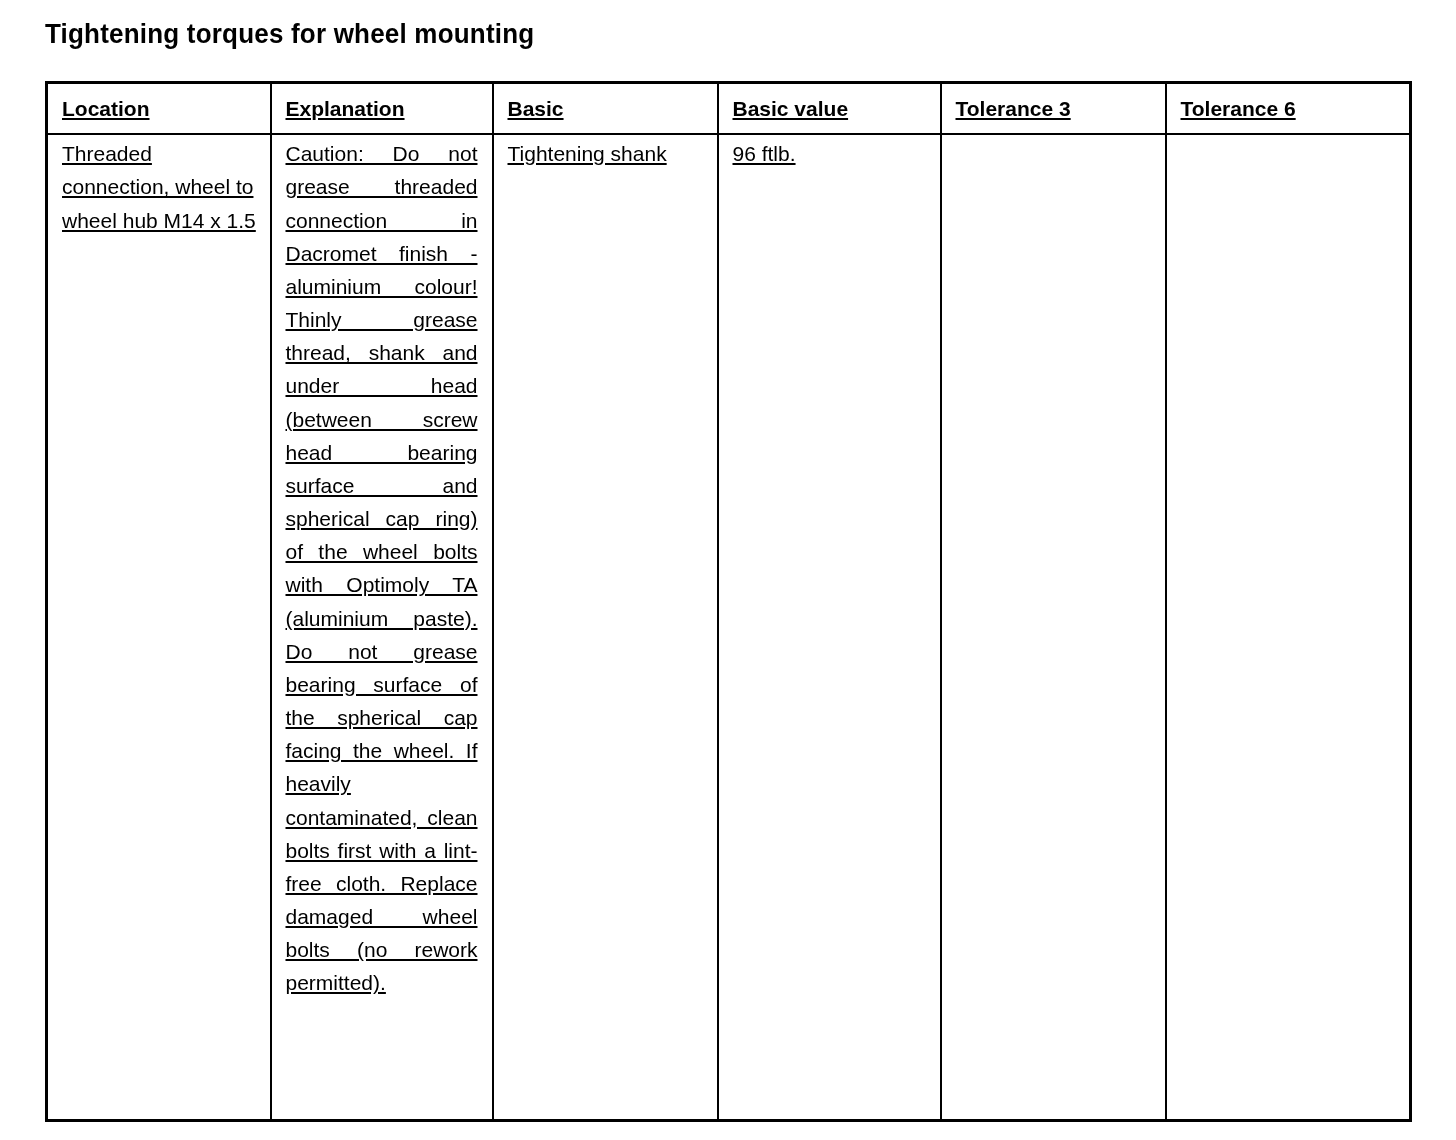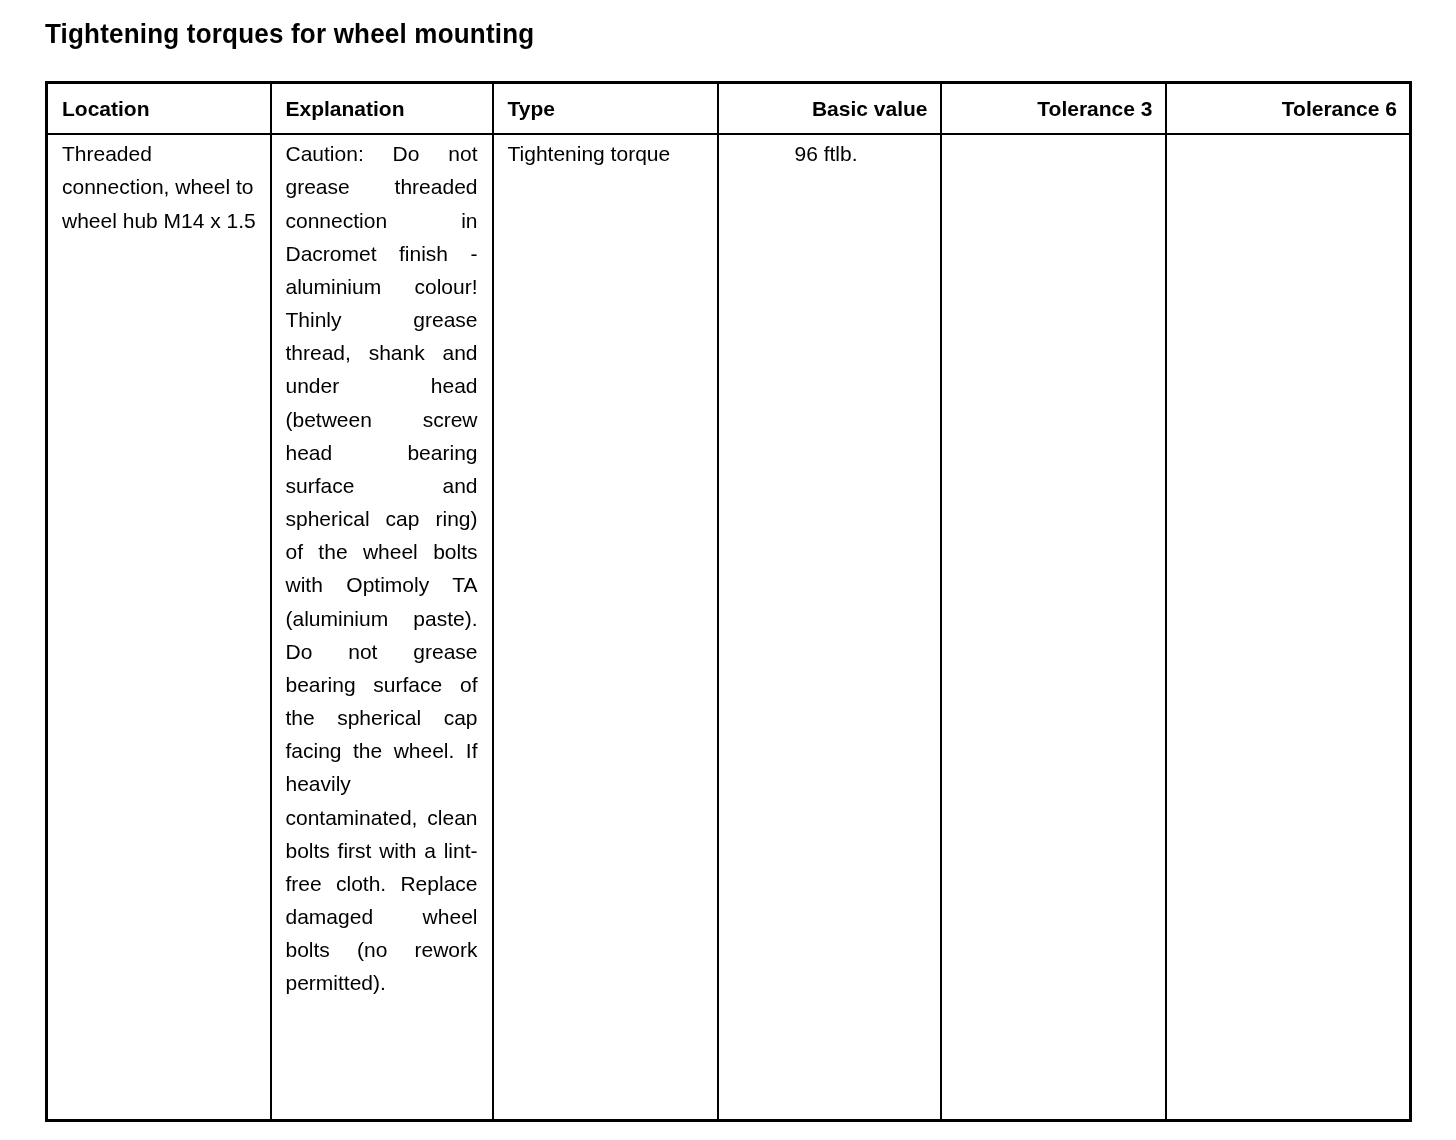--- a/index.html
+++ b/index.html
@@ -42,43 +42,43 @@
 
   table.torque-table {
     border-width: 3px;
   }
 
   th, td {
     vertical-align: top;
     padding: 2px 12px 10px 14px;
     font-size: 21px;
     line-height: 1.58;
+    text-decoration: underline;
   }
 
   th {
     font-weight: bold;
     text-align: left;
     height: 47px;
     padding-top: 8px;
     padding-bottom: 8px;
   }
 
-  th.center { text-align: right; }
+  th.center { text-align: left; }
 
   td.body-cell { height: 986px; }
 
   .col-location   { width: 224px; }
   .col-explain    { width: 222px; }
   .col-type       { width: 225px; }
   .col-basic      { width: 223px; }
   .col-tol1       { width: 225px; }
   .col-tol2       { width: 245px; }
 
   td.cell-basic-value {
-    text-align: center;
     padding-right: 20px;
   }
 
   td.cell-explanation {
     text-align: justify;
     padding-right: 14px;
   }
 </style>
 </head>
 <body>
@@ -94,32 +94,32 @@
       <col class="col-type">
       <col class="col-basic">
       <col class="col-tol1">
       <col class="col-tol2">
     </colgroup>
 
     <thead>
       <tr>
         <th>Location</th>
         <th>Explanation</th>
-        <th>Type</th>
+        <th>Basic</th>
         <th class="center">Basic value</th>
         <th class="center">Tolerance 3</th>
         <th class="center">Tolerance 6</th>
       </tr>
     </thead>
 
     <tbody>
       <tr>
         <td class="body-cell cell-location">Threaded connection, wheel to wheel hub M14 x 1.5</td>
         <td class="body-cell cell-explanation">Caution: Do not grease threaded connection in Dacromet finish - aluminium colour!  Thinly grease thread, shank and under head (between screw head bearing surface and spherical cap ring) of the wheel bolts with Optimoly TA (aluminium paste).  Do not grease bearing surface of the spherical cap facing the wheel. If heavily contaminated, clean bolts first with a lint-free cloth.  Replace damaged wheel bolts (no rework permitted).</td>
-        <td class="body-cell cell-type">Tightening torque</td>
+        <td class="body-cell cell-type">Tightening shank</td>
         <td class="body-cell cell-basic-value">96 ftlb.</td>
         <td class="body-cell cell-tolerance-1"></td>
         <td class="body-cell cell-tolerance-2"></td>
       </tr>
     </tbody>
   </table>
 
 </div>
 
 </body></html>

